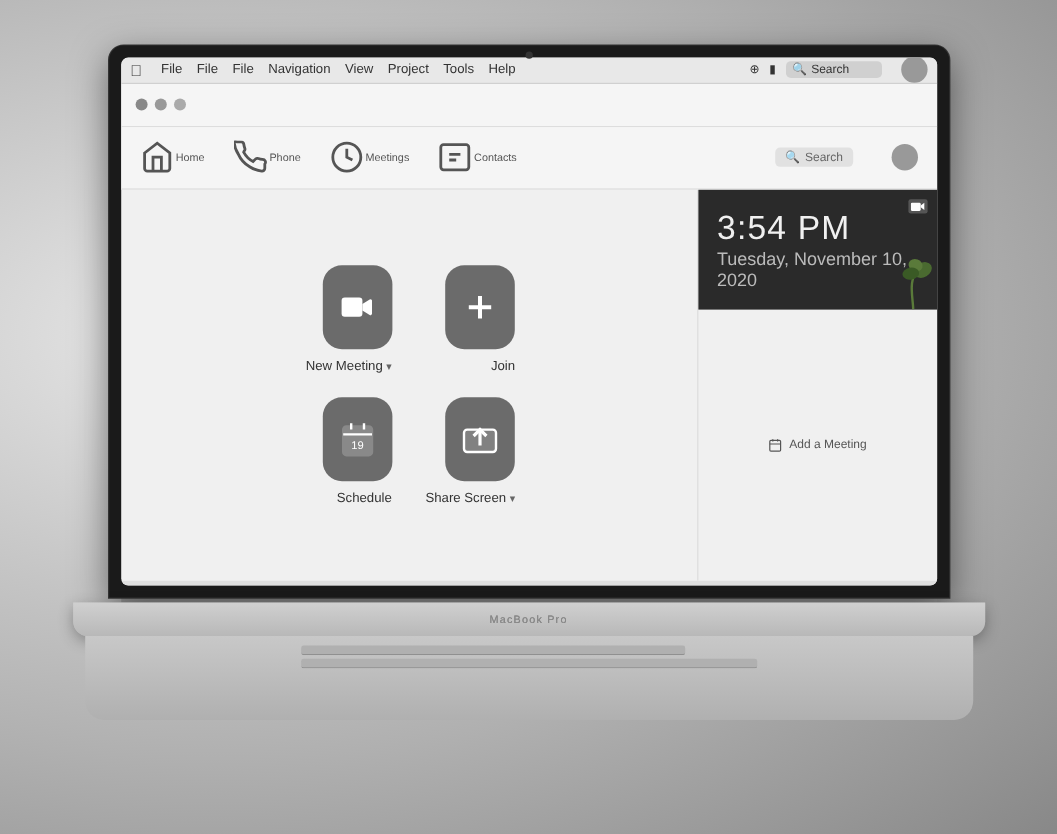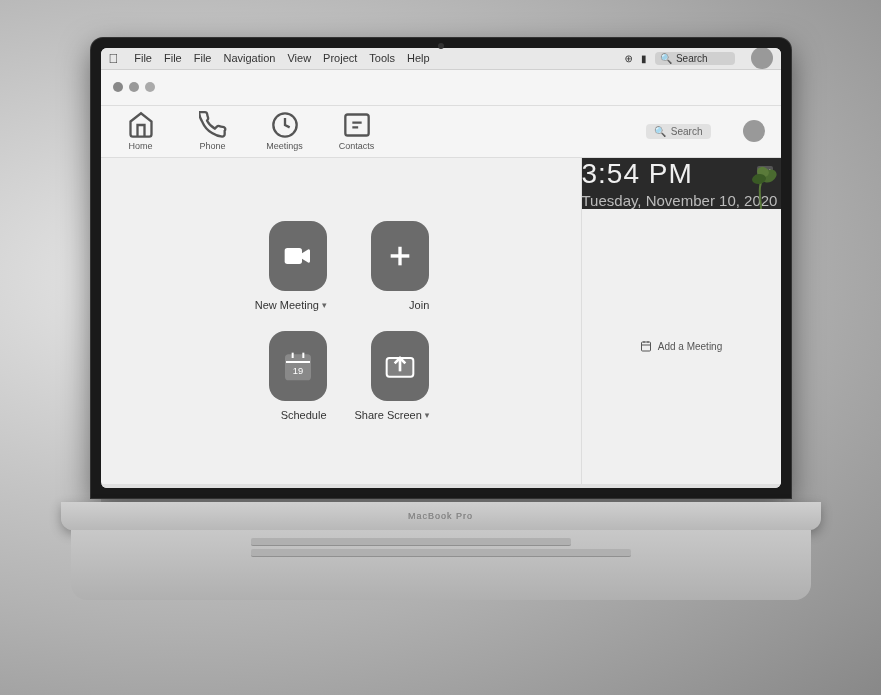--- a/index.html
+++ b/index.html
@@ -145,21 +145,21 @@
       border-bottom: 1px solid #ddd;
       display: flex;
       align-items: center;
       justify-content: center;
       gap: 24px;
       padding: 0 16px;
     }
 
     .toolbar-item {
       display: flex;
-      flex-direction: column;
+      flex-direction: row;
       align-items: center;
       gap: 2px;
       cursor: pointer;
       min-width: 48px;
     }
 
     .toolbar-icon-wrap {
       width: 28px;
       height: 28px;
       display: flex;
@@ -256,20 +256,21 @@
     .right-panel {
       width: 200px;
       background: #f0f0f0;
       border-left: 1px solid #ddd;
       display: flex;
       flex-direction: column;
     }
 
     .time-widget {
       background: #2a2a2a;
+      padding: 16px;
       position: relative;
       overflow: hidden;
     }
 
     .time-display {
       font-size: 28px;
       font-weight: 300;
       color: #f0f0f0;
       letter-spacing: 1px;
     }

